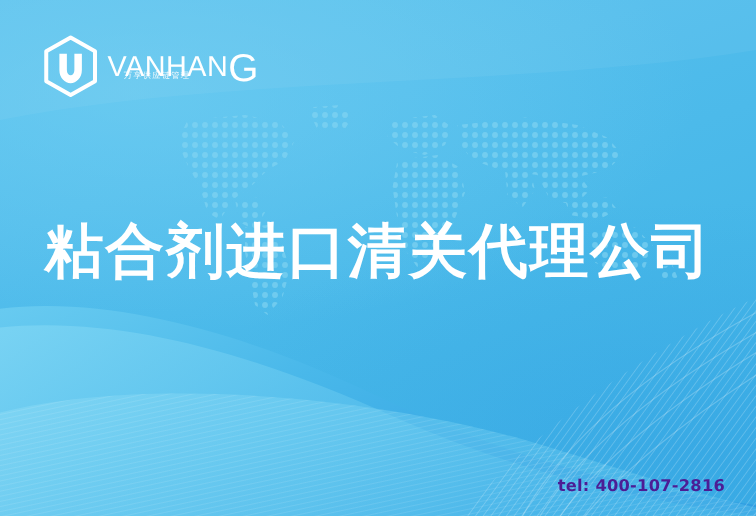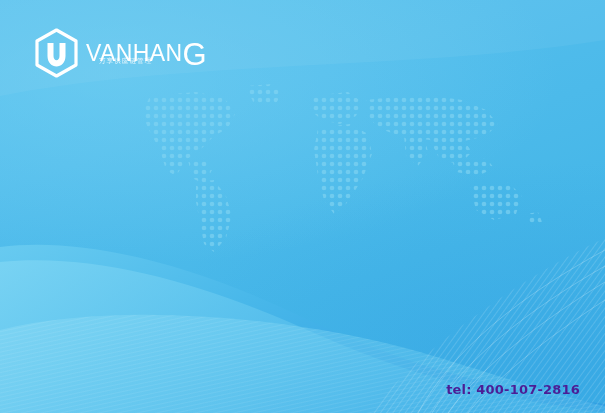--- a/index.html
+++ b/index.html
@@ -247,16 +247,17 @@
         <path d="M23.5 2 L43 13 L43 37 L23.5 48 L4 37 L4 13 Z" fill="none" stroke="#ffffff" stroke-width="3.2" stroke-linejoin="round"></path>
         <path d="M14.5 15 L14.5 28 C 14.5 34.5, 19 38.5, 23.5 38.5 C 28 38.5, 32.5 34.5, 32.5 28 L32.5 15 L26.5 15 L26.5 28 C 26.5 30.6, 25.2 32.2, 23.5 32.2 C 21.8 32.2, 20.5 30.6, 20.5 28 L20.5 15 Z" fill="#ffffff"></path>
       </svg>
     </span>
     <span class="logo-text">
       <span class="logo-word"><span>VANHAN</span><span class="big-g">G</span></span>
       <span class="logo-sub">万享供应链管理</span>
     </span>
   </div>
 
+  <div class="headline">粘合剂进口清关代理公司</div>
 
   <div class="phone">tel: 400-107-2816</div>
 
 </div>
 
 </body></html>

